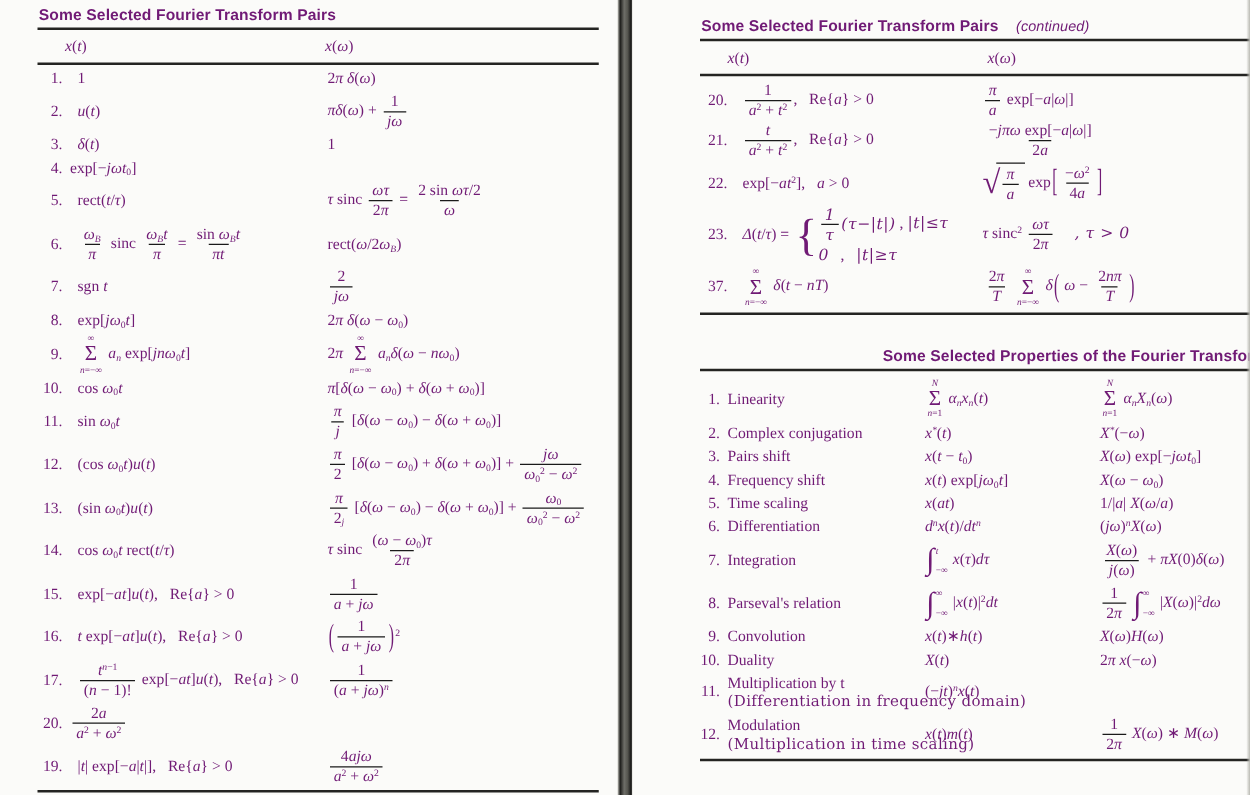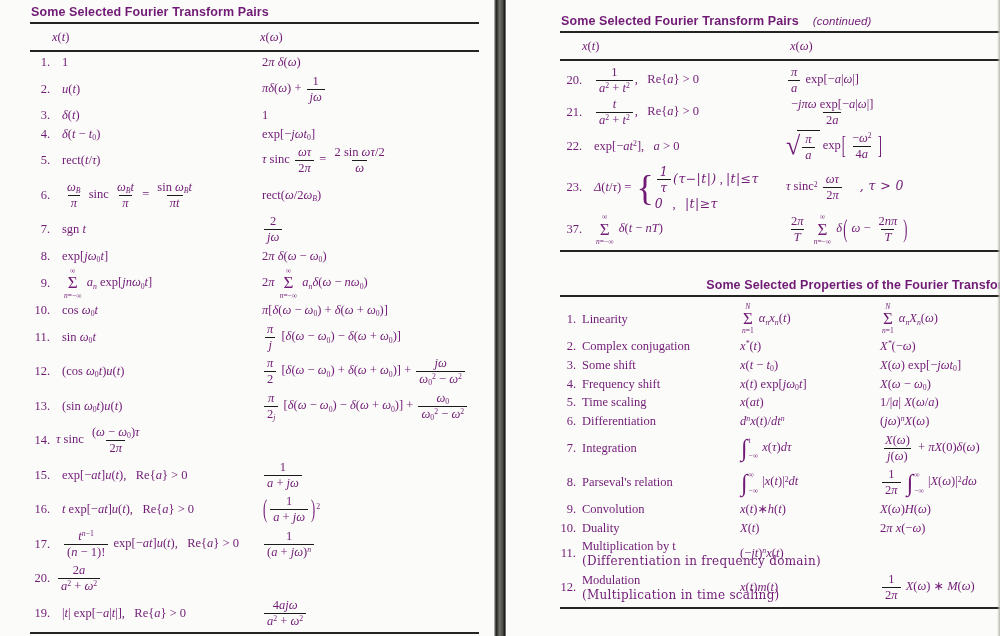--- a/index.html
+++ b/index.html
@@ -92,21 +92,20 @@
               <span class="fd">jω</span>
             </span></span>
         </div>
         <div class="t-row">
           <span class="rnum">3.</span>
           <span class="cxt math">δ<span class="up">(</span>t<span class="up">)</span></span>
           <span class="cxw math"><span class="up">1</span></span>
         </div>
         <div class="t-row">
           <span class="rnum">4.</span>
-          <span class="cxt math">δ<span class="up">(</span>t <span class="up">−</span> t<sub><span class="up">0</span></sub><span class="up">)</span></span>
           <span class="cxw math"><span class="up">exp</span><span class="up">[−</span>jωt<sub><span class="up">0</span></sub><span class="up">]</span></span>
         </div>
         <div class="t-row">
           <span class="rnum">5.</span>
           <span class="cxt math"><span class="up">rect</span><span class="up">(</span>t<span class="up">/</span>τ<span class="up">)</span></span>
           <span class="cxw math">τ <span class="up">sinc</span> <span class="frac">
               <span class="fn">ωτ</span>
               <span class="fd"><span class="up">2</span>π</span>
             </span> <span class="up">=</span> <span class="frac">
               <span class="fn"><span class="up">2</span> <span class="up">sin</span> ωτ<span class="up">/2</span></span>
@@ -183,20 +182,21 @@
           <span class="cxw math"><span class="frac">
               <span class="fn">π</span>
               <span class="fd"><span class="up">2</span><sub>j</sub></span>
             </span> <span class="up">[</span>δ<span class="up">(</span>ω <span class="up">−</span> ω<sub><span class="up">0</span></sub><span class="up">)</span> <span class="up">−</span> δ<span class="up">(</span>ω <span class="up">+</span> ω<sub><span class="up">0</span></sub><span class="up">)]</span> <span class="up">+</span> <span class="frac">
               <span class="fn">ω<sub><span class="up">0</span></sub></span>
               <span class="fd">ω<sub><span class="up">0</span></sub><sup><span class="up">2</span></sup> <span class="up">−</span> ω<sup><span class="up">2</span></sup></span>
             </span></span>
         </div>
         <div class="t-row">
           <span class="rnum">14.</span>
+          <span class="cxt math"><span class="up">cos</span> ω<sub><span class="up">0</span></sub>t <span class="up">rect</span><span class="up">(</span>t<span class="up">/</span>τ<span class="up">)</span></span>
           <span class="cxw math">τ <span class="up">sinc</span> <span class="frac">
               <span class="fn"><span class="up">(</span>ω <span class="up">−</span> ω<sub><span class="up">0</span></sub><span class="up">)</span>τ</span>
               <span class="fd"><span class="up">2</span>π</span>
             </span></span>
         </div>
         <div class="t-row">
           <span class="rnum">15.</span>
           <span class="cxt math"><span class="up">exp</span><span class="up">[−</span>at<span class="up">]</span>u<span class="up">(</span>t<span class="up">),</span>&nbsp;&nbsp; <span class="up">Re</span><span class="up">{</span>a<span class="up">}</span> <span class="up">&gt;</span> <span class="up">0</span></span>
           <span class="cxw math"><span class="frac">
               <span class="fn"><span class="up">1</span></span>
@@ -345,21 +345,21 @@
             </span> α<sub>n</sub>X<sub>n</sub><span class="up">(</span>ω<span class="up">)</span></span>
         </div>
         <div class="p-row">
           <span class="rnum">2.</span>
           <span class="pname">Complex conjugation</span>
           <span class="cxt math">x<sup>*</sup><span class="up">(</span>t<span class="up">)</span></span>
           <span class="cxw math">X<sup>*</sup><span class="up">(−</span>ω<span class="up">)</span></span>
         </div>
         <div class="p-row">
           <span class="rnum">3.</span>
-          <span class="pname">Some shift</span>
+          <span class="pname">Pairs shift</span>
           <span class="cxt math">x<span class="up">(</span>t <span class="up">−</span> t<sub><span class="up">0</span></sub><span class="up">)</span></span>
           <span class="cxw math">X<span class="up">(</span>ω<span class="up">)</span> <span class="up">exp</span><span class="up">[−</span>jωt<sub><span class="up">0</span></sub><span class="up">]</span></span>
         </div>
         <div class="p-row">
           <span class="rnum">4.</span>
           <span class="pname">Frequency shift</span>
           <span class="cxt math">x<span class="up">(</span>t<span class="up">)</span> <span class="up">exp</span><span class="up">[</span>jω<sub><span class="up">0</span></sub>t<span class="up">]</span></span>
           <span class="cxw math">X<span class="up">(</span>ω <span class="up">−</span> ω<sub><span class="up">0</span></sub><span class="up">)</span></span>
         </div>
         <div class="p-row">

